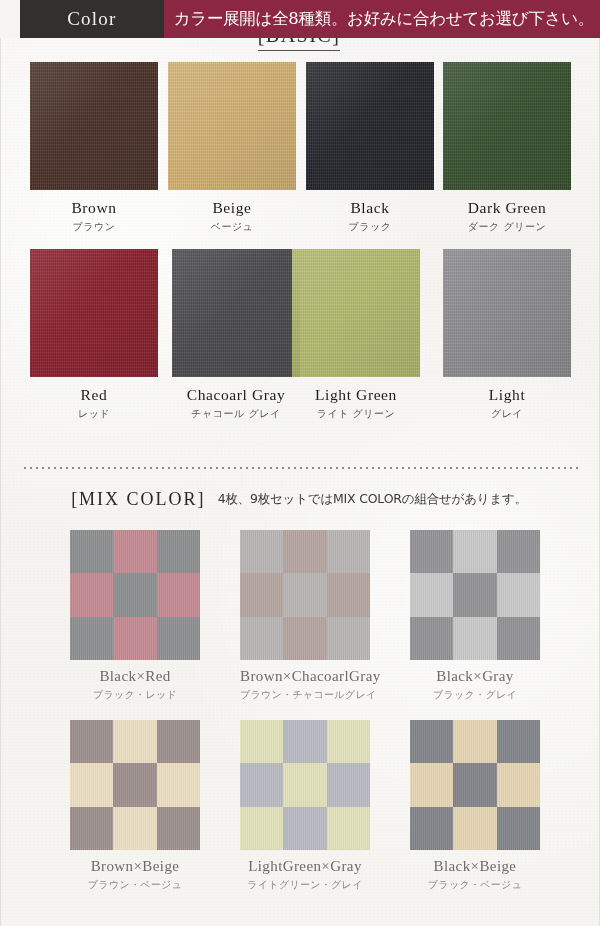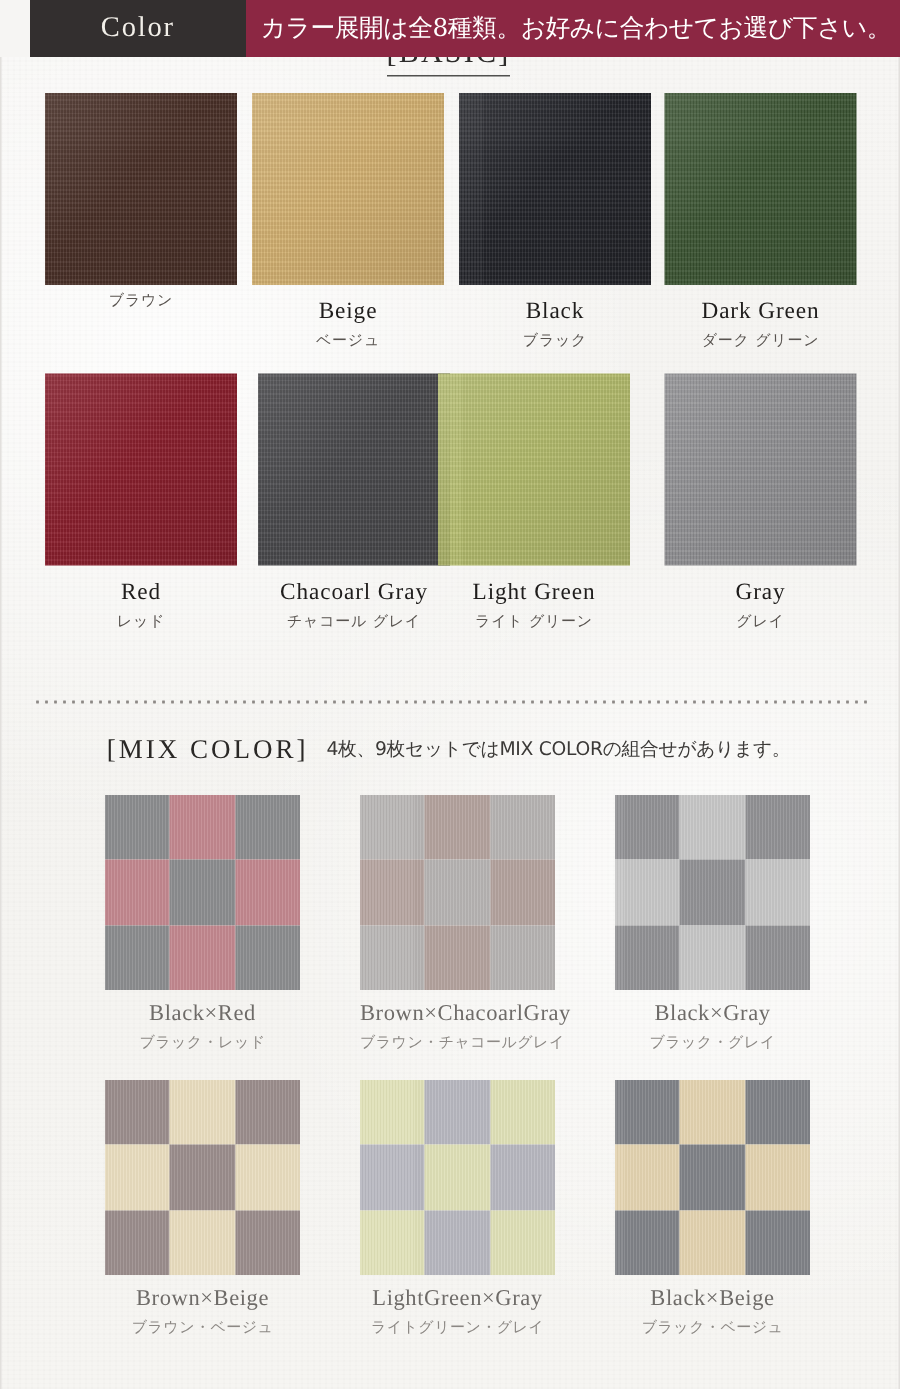--- a/index.html
+++ b/index.html
@@ -271,20 +271,21 @@
   </div>
 
   <div class="basic-title-wrap">
     <span class="basic-title">[BASIC]</span>
   </div>
 
   <div class="basic-grid" id="basic-grid">
     <div class="swatch-row">
         <div class="swatch-cell" style="left: 30px;">
           <div class="swatch-chip" style="background: rgb(74, 48, 40);"></div>
+          <div class="swatch-name">Brown</div>
           <div class="swatch-kana">ブラウン</div>
         </div>
         <div class="swatch-cell" style="left: 168px;">
           <div class="swatch-chip" style="background: rgb(212, 178, 114);"></div>
           <div class="swatch-name">Beige</div>
           <div class="swatch-kana">ベージュ</div>
         </div>
         <div class="swatch-cell" style="left: 443px;">
           <div class="swatch-chip" style="background: rgb(55, 80, 46);"></div>
           <div class="swatch-name">Dark Green</div>
@@ -307,21 +308,21 @@
           <div class="swatch-name">Chacoarl Gray</div>
           <div class="swatch-kana">チャコール グレイ</div>
         </div>
         <div class="swatch-cell" style="left: 292px;">
           <div class="swatch-chip" style="background: rgb(180, 188, 109);"></div>
           <div class="swatch-name">Light Green</div>
           <div class="swatch-kana">ライト グリーン</div>
         </div>
         <div class="swatch-cell" style="left: 443px;">
           <div class="swatch-chip" style="background: rgb(141, 141, 144);"></div>
-          <div class="swatch-name">Gray</div>
+          <div class="swatch-name">Light</div>
           <div class="swatch-kana">グレイ</div>
         </div>
       </div>
   </div>
 
   <div class="divider"></div>
 
   <div class="mix-header">
     <span class="mix-title">[MIX COLOR]</span>
     <span class="mix-note">4枚、9枚セットではMIX COLORの組合せがあります。</span>

